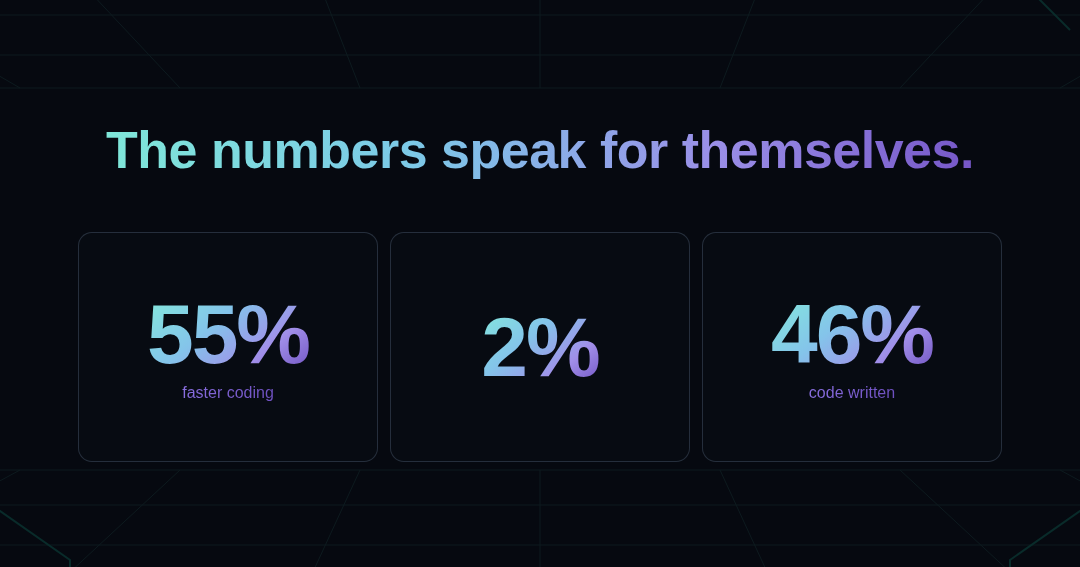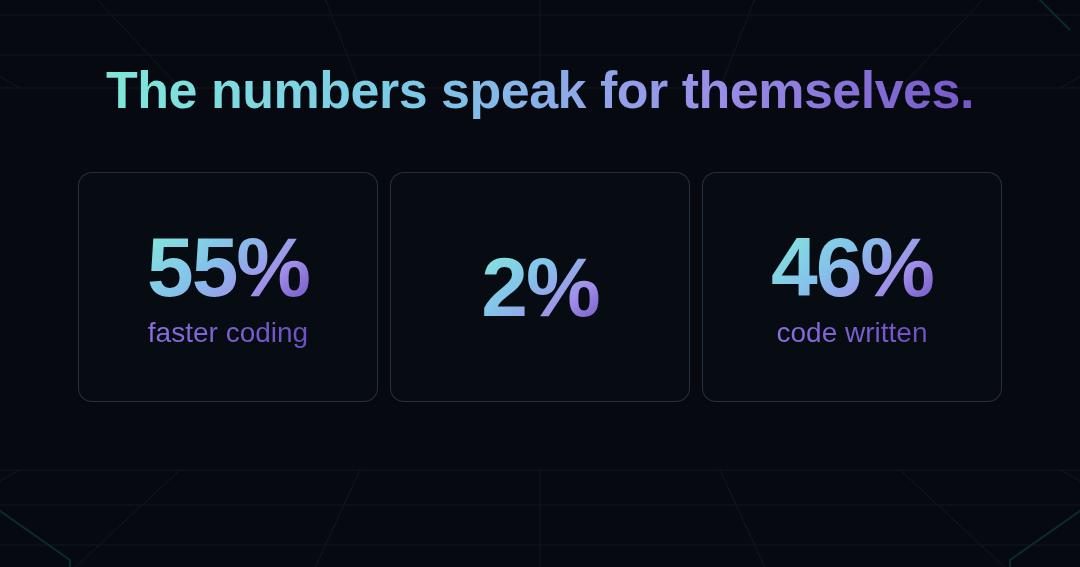--- a/index.html
+++ b/index.html
@@ -25,21 +25,21 @@
       height: 100%;
       opacity: 0.35;
     }
     .content {
       position: relative;
       width: 100%;
       height: 100%;
       display: flex;
       flex-direction: column;
       align-items: center;
-      padding-top: 60px;
+      padding-top: 120px;
       border-radius: 30px;
     }
     .headline {
       font-size: 52px;
       font-weight: 600;
       letter-spacing: -0.5px;
       background: linear-gradient(90deg, #7FE7D9 0%, #7CC9E7 35%, #9A8FE8 70%, #7657C8 100%);
       -webkit-background-clip: text;
       background-clip: text;
       -webkit-text-fill-color: transparent;
@@ -68,21 +68,21 @@
       font-weight: 600;
       letter-spacing: -2px;
       line-height: 1;
       background: linear-gradient(140deg, #84EBDB 0%, #84C4EA 40%, #A18FE9 72%, #6E50C0 100%);
       -webkit-background-clip: text;
       background-clip: text;
       -webkit-text-fill-color: transparent;
       color: transparent;
     }
     .stat-label {
-      font-size: 28px;
+      font-size: 16px;
       font-weight: 500;
       color: #6E50C0;
       background: linear-gradient(90deg, #8A6FE0 0%, #6E50C0 100%);
       -webkit-background-clip: text;
       background-clip: text;
       -webkit-text-fill-color: transparent;
     }
   </style>
 </head>
 <body>

